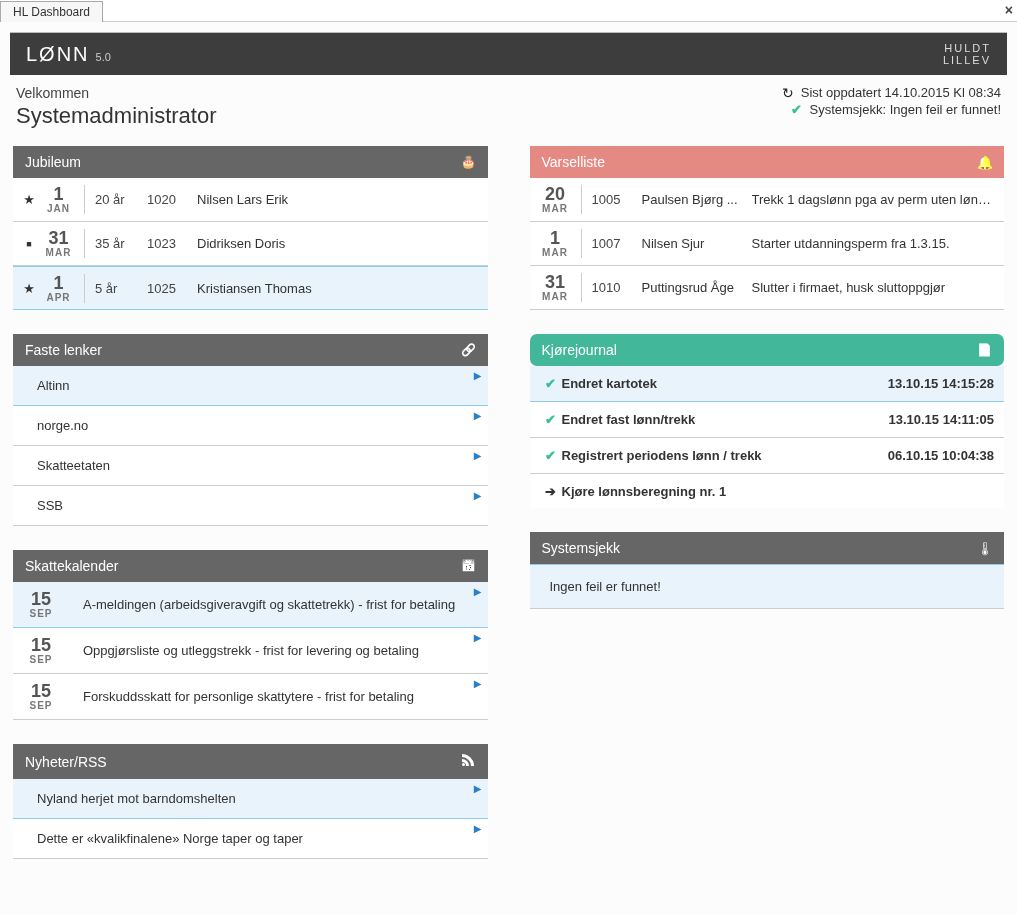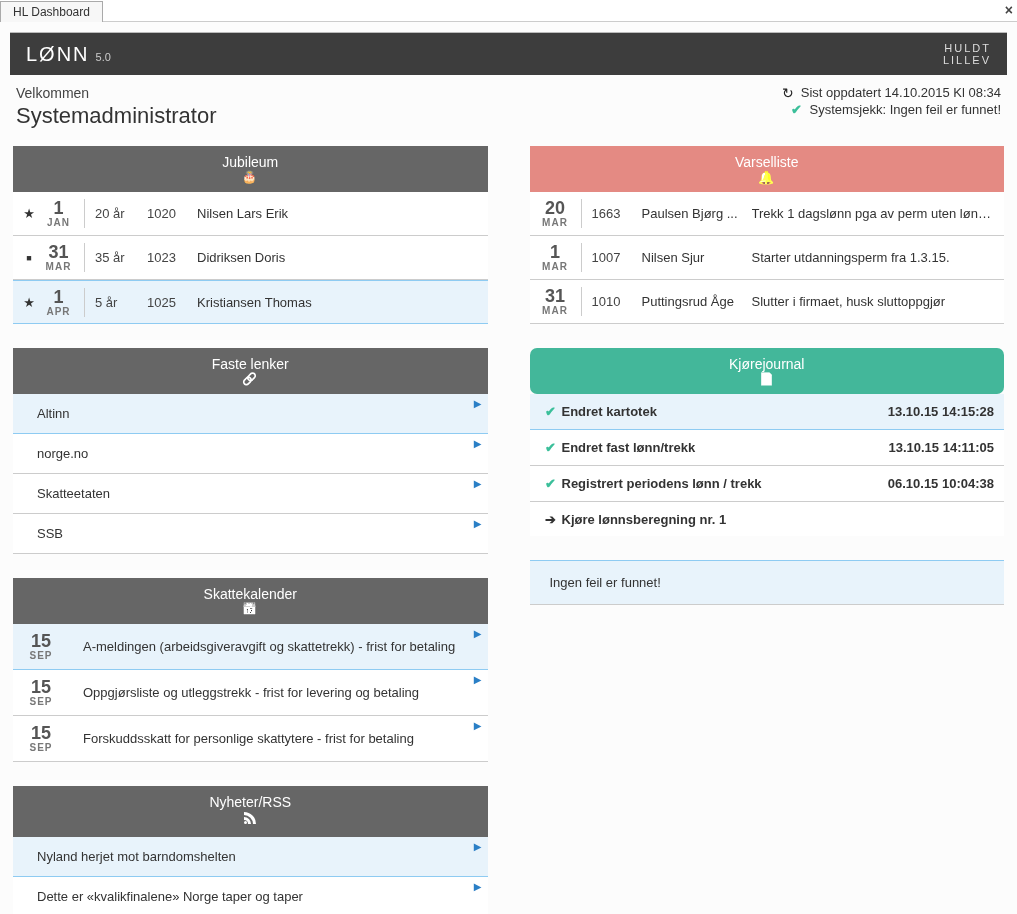--- a/index.html
+++ b/index.html
@@ -77,21 +77,21 @@
   .ico.cal::before{ content:"📅"; font-size:12px; filter:grayscale(1) brightness(2);}
   .ico.doc::before{ content:"📄"; font-size:12px; filter:grayscale(1) brightness(2);}
   .ico.therm::before{ content:"🌡"; font-size:13px; filter:grayscale(1) brightness(2);}
 
   .cols { display:flex; gap:40px; padding:0 2px; }
   .col { flex:1; min-width:0; }
 
   .panel { margin-bottom: 22px; border:1px solid transparent;}
   .panel-head {
     display:flex; justify-content:space-between; align-items:center;
-    padding: 8px 12px; color:#fff; font-size:14px;flex-direction:column;
+    padding: 8px 12px; color:#fff; font-size:14px;
   }
   .head-gray { background:#666666; }
   .head-red  { background:#e48a83; }
   .head-teal { background:#43b79a;border-radius:7px; }
 
   
   .rowlist { background:#fff; }
   .jrow, .vrow {
     display:flex; align-items:center;
     border-bottom:1px solid #ccc;
@@ -313,21 +313,21 @@
         <div class="panel-head head-red">
           <span>Varselliste</span>
           <span class="ico bell"></span>
         </div>
         <div class="rowlist clip">
           <div class="vrow">
             <div class="datecol">
               <div class="dnum">20</div>
               <div class="dmon">MAR</div>
             </div>
-            <span class="vc-id">1663</span>
+            <span class="vc-id">1005</span>
             <span class="vc-name">Paulsen Bjørg ...</span>
             <span class="vc-msg">Trekk 1 dagslønn pga av perm uten lønn 4</span>
           </div>
           <div class="vrow">
             <div class="datecol">
               <div class="dnum">1</div>
               <div class="dmon">MAR</div>
             </div>
             <span class="vc-id">1007</span>
             <span class="vc-name">Nilsen Sjur</span>
@@ -368,20 +368,24 @@
           </div>
           <div class="kjrow">
             <span class="ki ico arrow-r"></span>
             <span class="klabel">Kjøre lønnsberegning nr. 1</span>
             <span class="kts"></span>
           </div>
         </div>
       </div>
 
       <div class="panel">
+        <div class="panel-head head-gray">
+          <span>Systemsjekk</span>
+          <span class="ico therm"></span>
+        </div>
         <div class="sysrow">
           <span>Ingen feil er funnet!</span>
         </div>
       </div>
 
     </div>
   </div>
 </div>
 
 </body></html>

